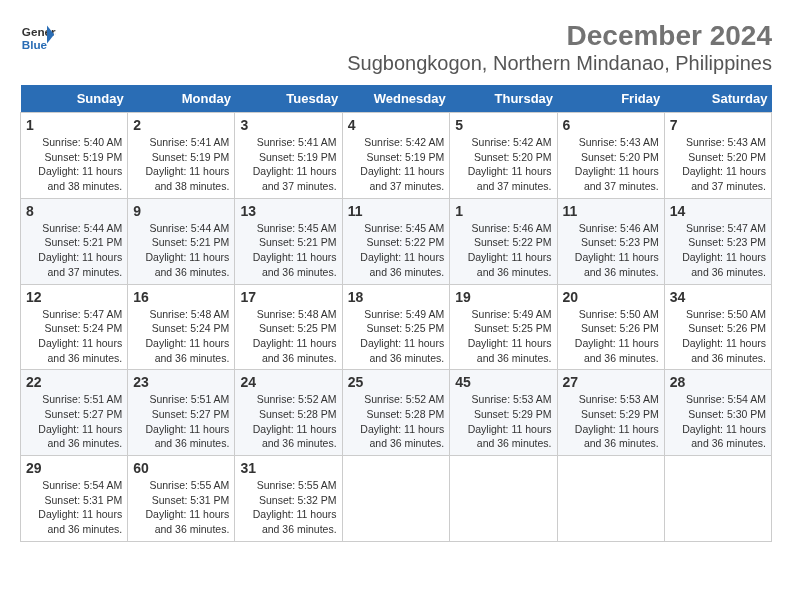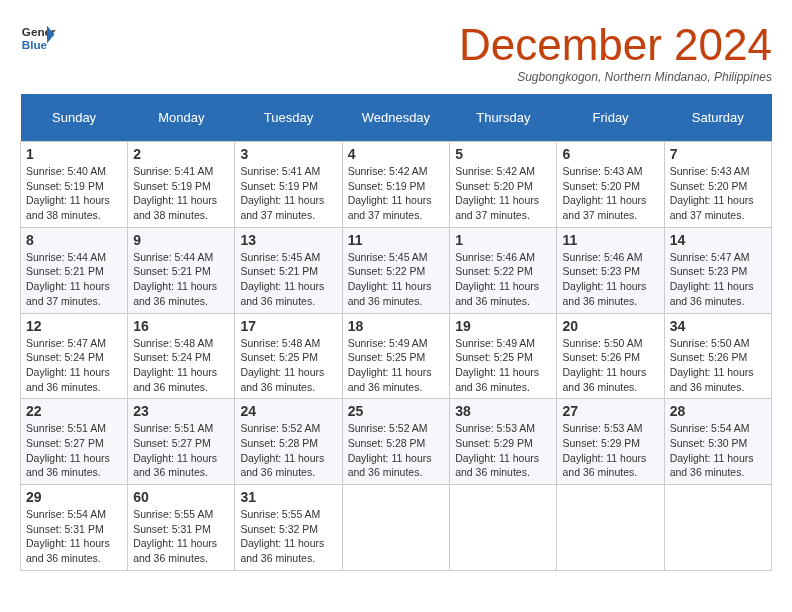--- a/index.html
+++ b/index.html
@@ -22,41 +22,40 @@
       gap: 4px;
     }
     .logo-icon {
       width: 36px;
       height: 36px;
     }
     .title-section {
       text-align: right;
     }
     .month-title {
-      font-size: 44px;
-      font-weight: normal;
-      color: #c2410c;
+      font-size: 28px;
+      font-weight: bold;
+      color: #737373;
     }
     .location-title {
-      font-size: 12px;
+      font-size: 20px;
       color: #555;
-      font-style: italic;
     }
     table {
       width: 100%;
       border-collapse: collapse;
       font-size: 11px;
     }
     th {
       background-color: #2a6db5;
       color: #fff;
-      padding: 16px 4px;
-      text-align: center;
+      padding: 6px 4px;
+      text-align: right;
       font-size: 13px;
-      font-weight: normal;
+      font-weight: bold;
     }
     td {
       border: 1px solid #ccc;
       padding: 4px 5px;
       vertical-align: top;
       width: 108px;
       height: 85px;
       background: #fff;
     }
     tr:nth-child(even) td {
@@ -66,20 +65,21 @@
       font-size: 14px;
       font-weight: bold;
       color: #333;
       display: block;
       margin-bottom: 2px;
     }
     .day-info {
       font-size: 10.5px;
       color: #333;
       line-height: 1.4;
+      text-align: right;
     }
     .empty-cell {
       background: #fff !important;
       border: 1px solid #ccc;
     }
     td.empty-cell {
       background: #f5f7fa;
     }
   </style>
 </head>
@@ -214,21 +214,21 @@
           </td>
           <td>
             <span class="day-number">24</span>
             <div class="day-info">Sunrise: 5:52 AM<br>Sunset: 5:28 PM<br>Daylight: 11 hours<br>and 36 minutes.</div>
           </td>
           <td>
             <span class="day-number">25</span>
             <div class="day-info">Sunrise: 5:52 AM<br>Sunset: 5:28 PM<br>Daylight: 11 hours<br>and 36 minutes.</div>
           </td>
           <td>
-            <span class="day-number">38</span>
+            <span class="day-number">45</span>
             <div class="day-info">Sunrise: 5:53 AM<br>Sunset: 5:29 PM<br>Daylight: 11 hours<br>and 36 minutes.</div>
           </td>
           <td>
             <span class="day-number">27</span>
             <div class="day-info">Sunrise: 5:53 AM<br>Sunset: 5:29 PM<br>Daylight: 11 hours<br>and 36 minutes.</div>
           </td>
           <td>
             <span class="day-number">28</span>
             <div class="day-info">Sunrise: 5:54 AM<br>Sunset: 5:30 PM<br>Daylight: 11 hours<br>and 36 minutes.</div>
           </td>

